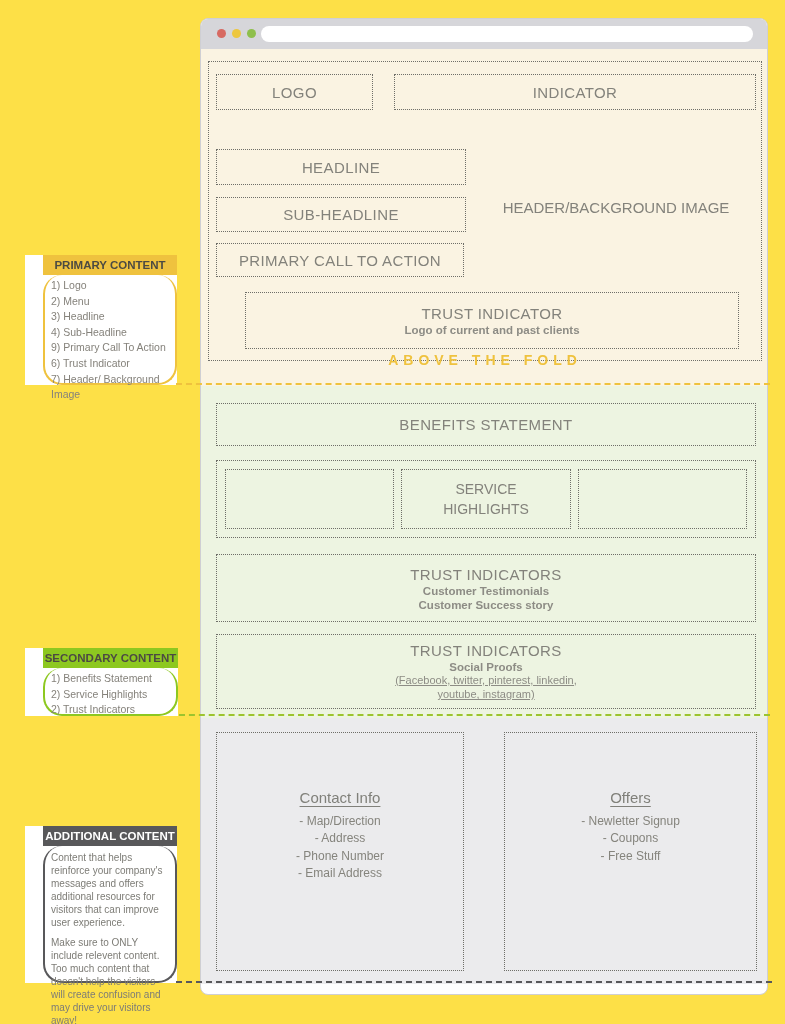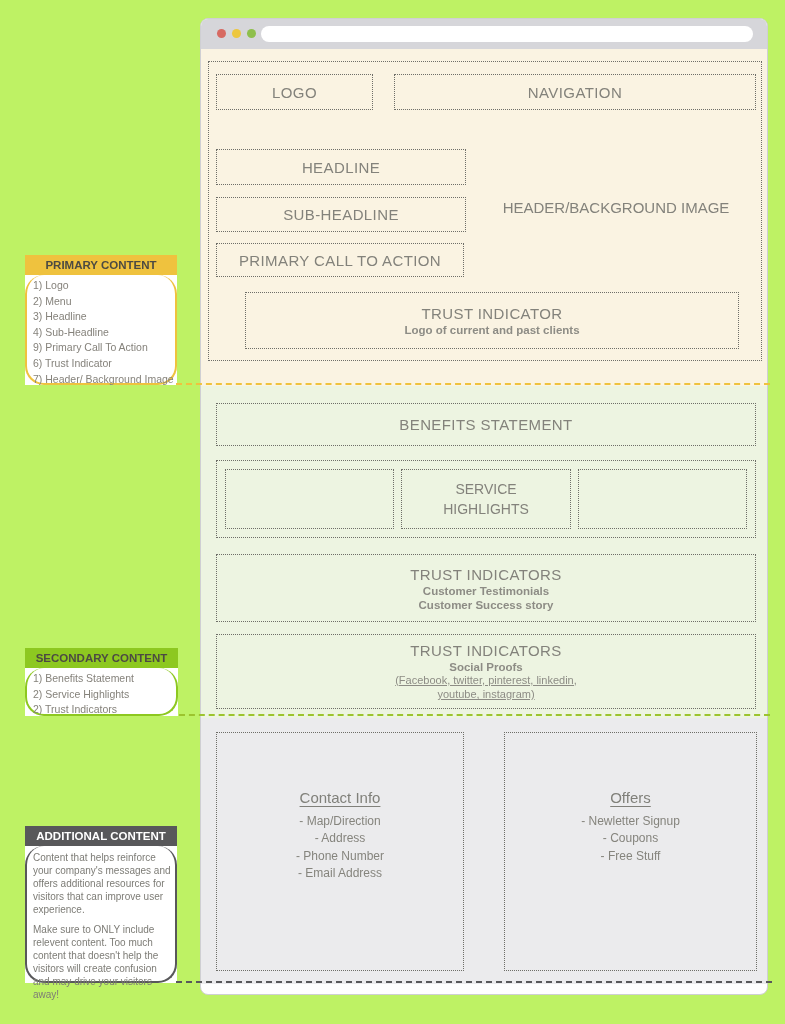--- a/index.html
+++ b/index.html
@@ -4,21 +4,21 @@
 <style>
   :root{
     --cream:#faf3e2; --mint:#edf4e1; --graysec:#ebebed;
     --gold:#efc23e; --green:#8dc820; --dark:#58585a;
     --chrome:#d6d6da; --tl_red:#d76a62; --tl_yellow:#edc73f; --tl_green:#8ebf4c;
     --dots:#6e6e68; --label:#83827b;
   }
   *{margin:0;padding:0;box-sizing:border-box;}
   html,body{background:#fff;}
   body{font-family:"Liberation Sans",sans-serif;color:var(--label);}
-  .stage{position:relative;width:785px;height:1024px;background:#bef264;overflow:hidden;}
+  .stage{position:relative;width:785px;height:1024px;background:#fde047;overflow:hidden;}
 
   
   .browser{position:absolute;left:200px;top:18px;width:568px;height:977px;
     background:#fff;border:1px solid #cfcfd3;border-radius:8px;overflow:hidden;z-index:1;}
   .chrome{position:absolute;left:0;top:0;width:100%;height:30px;background:var(--chrome);}
   .tl{position:absolute;top:10px;width:9px;height:9px;border-radius:50%;}
   .tl.r{left:16px;background:var(--tl_red);}
   .tl.y{left:31px;background:var(--tl_yellow);}
   .tl.g{left:46px;background:var(--tl_green);}
   .urlbar{position:absolute;left:60px;right:14px;top:7px;height:16px;background:#fff;border-radius:8px;}
@@ -48,21 +48,21 @@
   .col-title{font-size:15px;color:#80807a;text-decoration:underline;text-underline-offset:3px;margin-bottom:7px;}
   .col-item{font-size:12px;line-height:1.45;color:#85847d;}
 
   
   .sepline{position:absolute;height:0;border-top:2px dashed var(--gold);z-index:5;}
   .sepline.fold-line{left:176px;top:383px;width:594px;}
   .sepline.second-line{left:179px;top:714px;width:591px;border-top-color:#9cc42e;}
   .sepline.extra-line{left:176px;top:981px;width:596px;border-top-color:var(--dark);}
 
   
-  .ann{position:absolute;background:#fff;z-index:4;}
+  .ann{position:absolute;background:#fff;z-index:4;padding-left:18px;}
   .ann .ahead{height:20px;display:flex;align-items:center;justify-content:center;
     font-size:11.5px;font-weight:bold;color:#4c4a42;}
   .ann .abody{background:#fff;border-radius:19px;}
   .ann.primary{left:25px;top:255px;width:152px;height:130px;}
   .ann.primary .ahead{background:var(--gold);}
   .ann.primary .abody{border:2px solid var(--gold);border-top:none;height:110px;padding:3px 0 0 6px;}
   .ann.secondary{left:25px;top:648px;width:153px;height:68px;}
   .ann.secondary .ahead{background:var(--green);}
   .ann.secondary .abody{border:2px solid var(--green);border-top:none;height:48px;padding:3px 0 0 6px;}
   .ann.extra{left:25px;top:826px;width:152px;height:157px;}
@@ -83,36 +83,37 @@
       <span class="tl g"></span>
       <span class="urlbar"></span>
     </div>
 
     <div class="sec fold">
       <div class="outer"></div>
       <div class="wirebox" style="left:15px;top:25px;width:157px;height:36px;">
         <span class="wlabel">LOGO</span>
       </div>
       <div class="wirebox" style="left:193px;top:25px;width:362px;height:36px;">
-        <span class="wlabel">NAVIGATION</span>
+        <span class="wlabel">INDICATOR</span>
       </div>
       <div class="wirebox" style="left:15px;top:100px;width:250px;height:36px;">
         <span class="wlabel">HEADLINE</span>
       </div>
       <div class="wirebox" style="left:15px;top:148px;width:250px;height:35px;">
         <span class="wlabel">SUB-HEADLINE</span>
       </div>
       <div class="wirebox" style="left:15px;top:194px;width:248px;height:34px;">
         <span class="wlabel">PRIMARY CALL TO ACTION</span>
       </div>
       <div class="hdr-img-label">HEADER/BACKGROUND IMAGE</div>
       <div class="wirebox" style="left:44px;top:243px;width:494px;height:57px;">
         <span class="wlabel">TRUST INDICATOR</span>
         <span class="wsub">Logo of current and past clients</span>
       </div>
+      <div class="foldlabel">ABOVE THE FOLD</div>
     </div>
 
     <div class="sec second">
       <div class="wirebox" style="left:15px;top:17px;width:540px;height:43px;">
         <span class="wlabel">BENEFITS STATEMENT</span>
       </div>
       <div class="svc-wrap">
         <div class="svc-slot"></div>
         <div class="svc-slot">
           <span>SERVICE</span>

